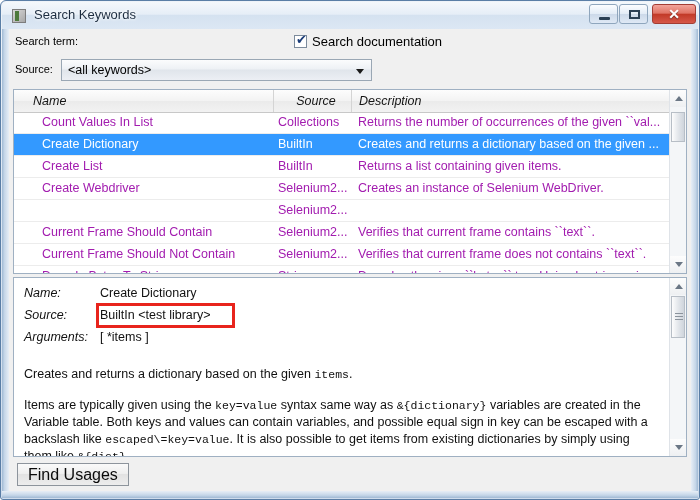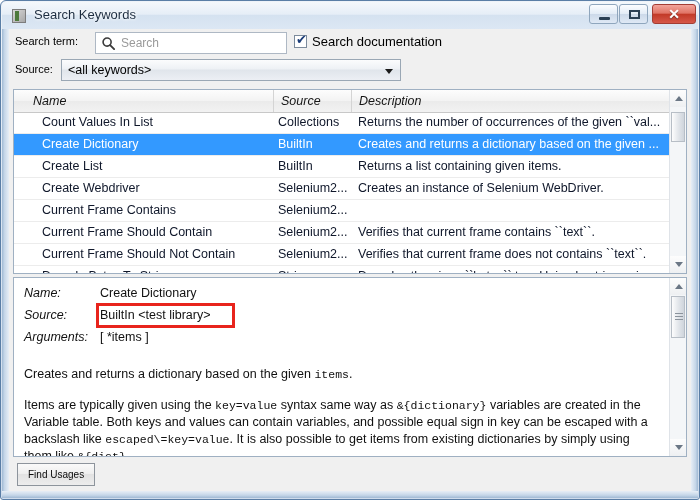--- a/index.html
+++ b/index.html
@@ -131,21 +131,21 @@
     position: absolute; left: 18px; top: 1px;
     font-size: 13px; color: #000; white-space: nowrap;
   }
 
   
   #source-row {
     position: absolute; left: 0; top: 30px; right: 0; height: 26px;
   }
   #lbl-source { left: 6px; }
   #source-combo {
-    position: absolute; left: 52px; top: 0px; width: 340px; height: 22px;
+    position: absolute; left: 52px; top: 0px; width: 311px; height: 22px;
     box-sizing: border-box;
     border: 1px solid #9aa7b4;
     background: linear-gradient(to bottom, #fbfcfd 0%, #eef1f5 45%, #e0e5eb 50%, #eceff4 100%);
   }
   #source-combo-text {
     position: absolute; left: 6px; top: 3px;
     font-size: 12.5px; color: #000;
   }
   #source-combo-arrow {
     position: absolute; right: 7px; top: 9px;
@@ -173,37 +173,37 @@
     font-size: 12.5px; color: #151515;
     line-height: 22px;
     padding-left: 7px;
     box-sizing: border-box;
     border-right: 1px solid #d4d4d4;
     white-space: nowrap;
     overflow: hidden;
     font-style: italic;
   }
   #th-name { left: 12px; width: 248px; }
-  #th-source { left: 260px; width: 78px; }
+  #th-source { left: 260px; width: 78px; text-align: center; }
   #th-desc { left: 338px; right: 0; border-right: none; }
 
   #table-body {
     position: absolute; left: 0; top: 22px; right: 0; bottom: 0;
     overflow: hidden;
   }
   .trow {
     position: relative; height: 22px;
     border-bottom: 1px solid #ececec;
     box-sizing: border-box;
   }
   .trow.selected { background: #3399ff; }
   .trow.selected .td { color: #ffffff; }
   .td {
     position: absolute; top: 0; height: 22px; line-height: 21px;
-    font-size: 12.5px; color: #0f172a;
+    font-size: 12.5px; color: #a21caf;
     white-space: nowrap; overflow: hidden;
     box-sizing: border-box;
   }
   .td-name { left: 28px; width: 232px; }
   .td-source { left: 264px; width: 76px; }
   .td-desc { left: 344px; right: 4px; }
 
   
   #table-scroll {
     position: absolute; right: 0; top: 0; bottom: 0; width: 17px;
@@ -302,21 +302,21 @@
   }
 
   
   #footer {
     position: absolute; left: 0; right: 0; bottom: 0; height: 32px;
   }
   #find-usages-btn {
     position: absolute; left: 8px; top: 4px;
     height: 23px; padding: 0 10px;
     font-family: "Liberation Sans", sans-serif;
-    font-size: 10px; color: #0b0b0b;
+    font-size: 16px; color: #0b0b0b;
     background: linear-gradient(to bottom, #fafafa 0%, #efefef 45%, #e2e2e2 50%, #ededed 100%);
     border: 1px solid #8d949c;
     box-sizing: border-box;
     cursor: default;
   }
 </style>
 </head>
 <body>
 
 <div id="window">
@@ -338,27 +338,20 @@
 
   <div id="frame-left"></div>
   <div id="frame-right"></div>
   <div id="frame-bottom"></div>
 
   <div id="client">
 
     <div id="search-row">
       <div class="field-label" id="lbl-search-term">Search term:</div>
 
-      <div id="search-input-wrap">
-        <svg id="search-icon" viewBox="0 0 16 16">
-          <circle cx="6.5" cy="6.5" r="4.3" fill="none" stroke="#3a3a3a" stroke-width="1.7"></circle>
-          <line x1="9.7" y1="9.7" x2="14" y2="14" stroke="#3a3a3a" stroke-width="2" stroke-linecap="round"></line>
-        </svg>
-        <div id="search-placeholder">Search</div>
-      </div>
 
       <div id="chk-wrap">
         <div id="chk-box">
           <div id="chk-tick">✔</div>
         </div>
         <div id="chk-label">Search documentation</div>
       </div>
     </div>
 
     <div id="source-row">
@@ -391,21 +384,20 @@
           <div class="td td-name">Create List</div>
           <div class="td td-source">BuiltIn</div>
           <div class="td td-desc">Returns a list containing given items.</div>
         </div>
         <div class="trow">
           <div class="td td-name">Create Webdriver</div>
           <div class="td td-source">Selenium2...</div>
           <div class="td td-desc">Creates an instance of Selenium WebDriver.</div>
         </div>
         <div class="trow">
-          <div class="td td-name">Current Frame Contains</div>
           <div class="td td-source">Selenium2...</div>
         </div>
         <div class="trow">
           <div class="td td-name">Current Frame Should Contain</div>
           <div class="td td-source">Selenium2...</div>
           <div class="td td-desc">Verifies that current frame contains ``text``.</div>
         </div>
         <div class="trow">
           <div class="td td-name">Current Frame Should Not Contain</div>
           <div class="td td-source">Selenium2...</div>

